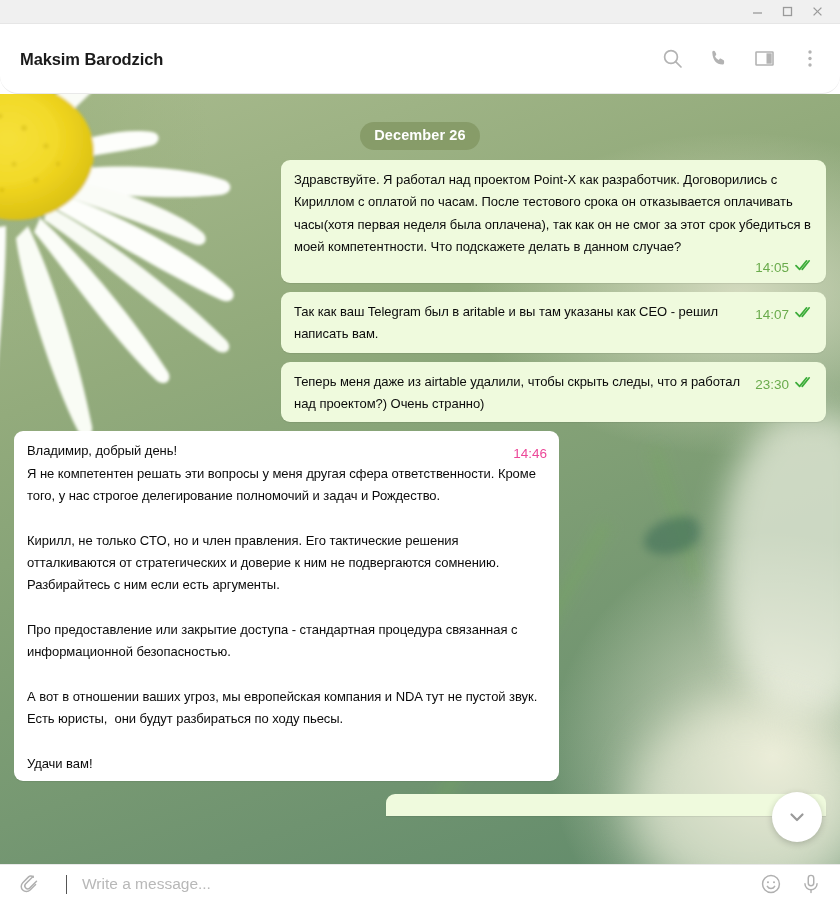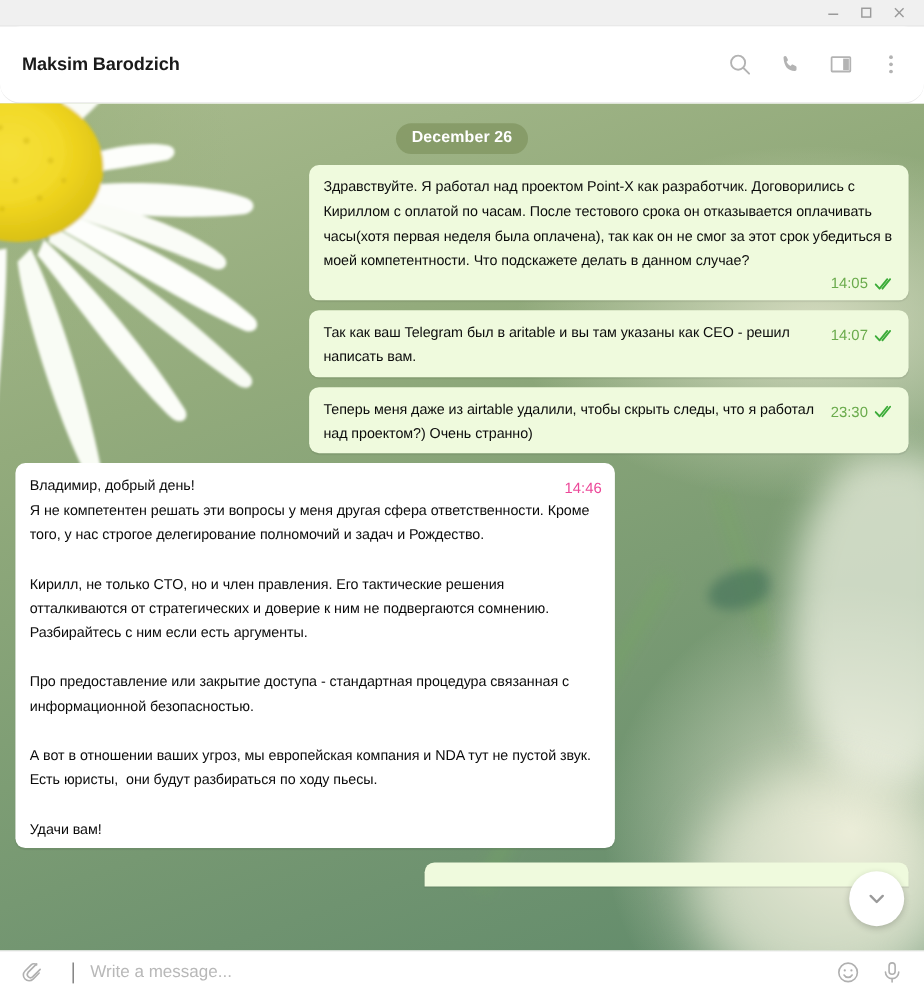--- a/index.html
+++ b/index.html
@@ -142,21 +142,21 @@
     width: 340px;
     height: 420px;
     filter: blur(0.6px);
   }
   .daisy svg { display: block; width: 100%; height: 100%; }
 
   
   .messages {
     position: absolute;
     inset: 0;
-    padding: 14px 14px 0 14px;
+    padding: 24px 14px 0 14px;
     display: flex;
     flex-direction: column;
     align-items: stretch;
   }
 
   .date-row {
     display: flex;
     justify-content: center;
     margin: 4px 0 10px 0;
   }
@@ -189,21 +189,20 @@
     font-size: 13px;
     line-height: 22.3px;
     color: #0b0b0b;
     white-space: pre-wrap;
     word-wrap: break-word;
     letter-spacing: -0.05px;
   }
 
   .meta {
     display: flex;
-    align-items: center;
     justify-content: flex-end;
     gap: 6px;
     height: 17px;
     margin-top: 1px;
   }
   .meta .time { font-size: 13.5px; line-height: 17px; }
   .bubble.out .meta .time { color: #6aab4c; }
   .bubble.in  .meta .time { color: #ec4899; }
   .ticks { display: flex; color: #3cac39; }
   .ticks svg { display: block; }

